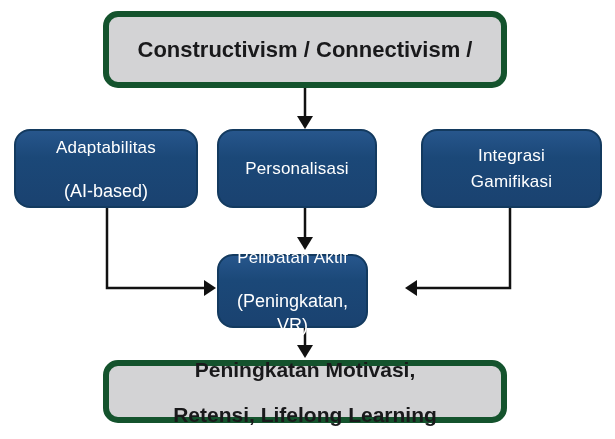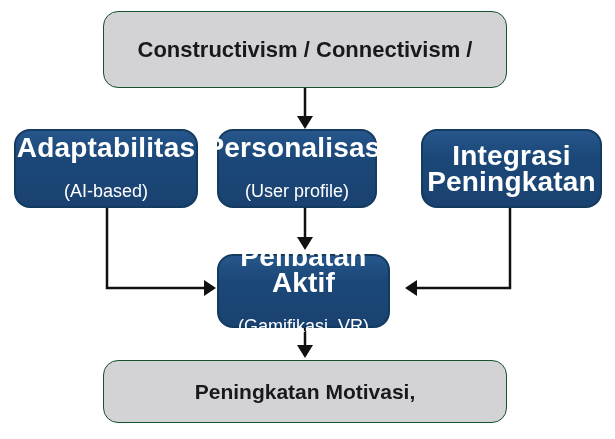--- a/index.html
+++ b/index.html
@@ -25,55 +25,55 @@
     position: absolute;
     display: flex;
     flex-direction: column;
     align-items: center;
     justify-content: center;
     text-align: center;
     box-sizing: border-box;
   }
   .node.gray {
     background: #d3d3d5;
-    border: 1px solid #14532d;
+    border: 6px solid #14532d;
     border-radius: 15px;
     color: #19191b;
     font-weight: 700;
     font-size: 22px;
     line-height: 28px;
   }
   .node.dark {
     background: linear-gradient(180deg, #27568c 0%, #1b4878 35%, #1a4270 100%);
     border: 2px solid #133a5f;
     border-radius: 16px;
     color: #ffffff;
   }
   .node.dark .title {
-    font-weight: 700;
-    font-size: 28px;
+    font-weight: 400;
+    font-size: 17px;
     line-height: 26px;
     letter-spacing: 0.2px;
   }
   .node.dark .subtitle {
     font-weight: 400;
     font-size: 18px;
     line-height: 24px;
     margin-top: 18px;
   }
   .node.gray.bottom {
     font-size: 21px;
     line-height: 25px;
   }
   
   #node-theory      { left: 103px; top: 11px;  width: 404px; height: 77px; }
   #node-adapt       { left: 14px;  top: 129px; width: 184px; height: 79px; }
   #node-personal    { left: 217px; top: 129px; width: 160px; height: 79px; }
   #node-integrasi   { left: 421px; top: 129px; width: 181px; height: 79px; }
-  #node-engagement  { left: 217px; top: 254px; width: 173px; height: 74px; }
+  #node-engagement  { left: 217px; top: 254px; width: 151px; height: 74px; }
   #node-outcome     { left: 103px; top: 360px; width: 404px; height: 63px; gap: 20px; }
 </style>
 </head>
 <body>
 
 <div class="canvas">
 
   <svg class="arrows" viewBox="0 0 615 439" xmlns="http://www.w3.org/2000/svg">
     <g stroke="#111111" stroke-width="2.5" fill="#111111">
       <line x1="305" y1="88" x2="305" y2="117"></line>
@@ -101,30 +101,30 @@
     <div>Constructivism / Connectivism /</div>
   </div>
 
   <div class="node dark" id="node-adapt">
     <div class="title">Adaptabilitas</div>
     <div class="subtitle">(AI-based)</div>
   </div>
 
   <div class="node dark" id="node-personal">
     <div class="title">Personalisasi</div>
-    <div class="subtitle">(User profile)</div>
   </div>
 
   <div class="node dark" id="node-integrasi">
     <div class="title">Integrasi</div>
-    <div class="title">Peningkatan</div>
+    <div class="title">Gamifikasi</div>
   </div>
 
   <div class="node dark" id="node-engagement">
     <div class="title">Pelibatan Aktif</div>
-    <div class="subtitle">(Gamifikasi, VR)</div>
+    <div class="subtitle">(Peningkatan, VR)</div>
   </div>
 
   <div class="node gray bottom" id="node-outcome">
     <div>Peningkatan Motivasi,</div>
+    <div>Retensi, Lifelong Learning</div>
   </div>
 
 </div>
 
 </body></html>

